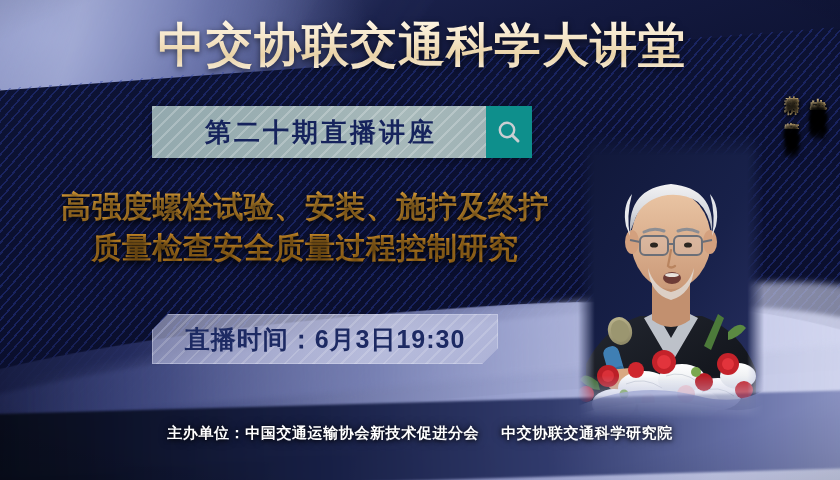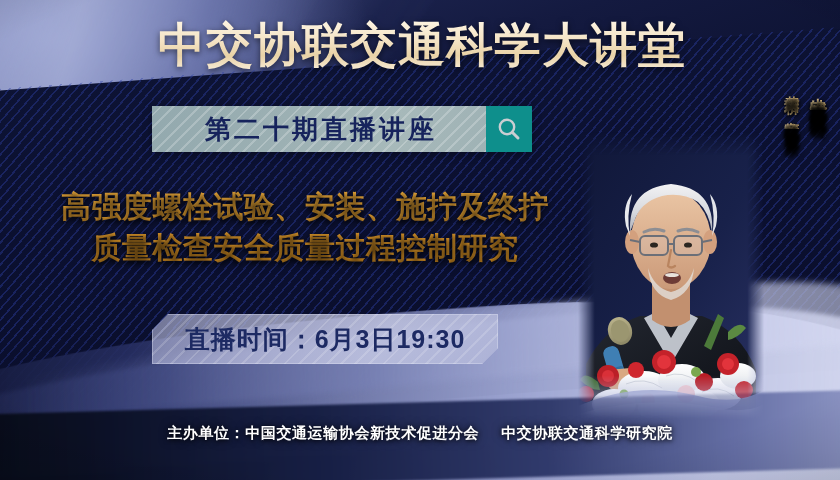--- a/index.html
+++ b/index.html
@@ -147,21 +147,21 @@
     filter: drop-shadow(0 2px 3px rgba(0,0,0,0.55));
     white-space: nowrap;
   }
 
   
   .subtitle-bar {
     position: absolute;
     left: 152px;
     top: 106px;
     width: 380px;
-    height: 46px;
+    height: 52px;
     display: flex;
     align-items: stretch;
     box-shadow: 0 2px 8px rgba(0,0,0,.35);
   }
   .subtitle-bar .sb-fill {
     flex: 1;
     position: relative;
     background: linear-gradient(100deg, #93a9ae 0%, #9cb0b3 40%, #a7b9ba 72%, #9fb2b5 100%);
     display: flex;
     align-items: center;

